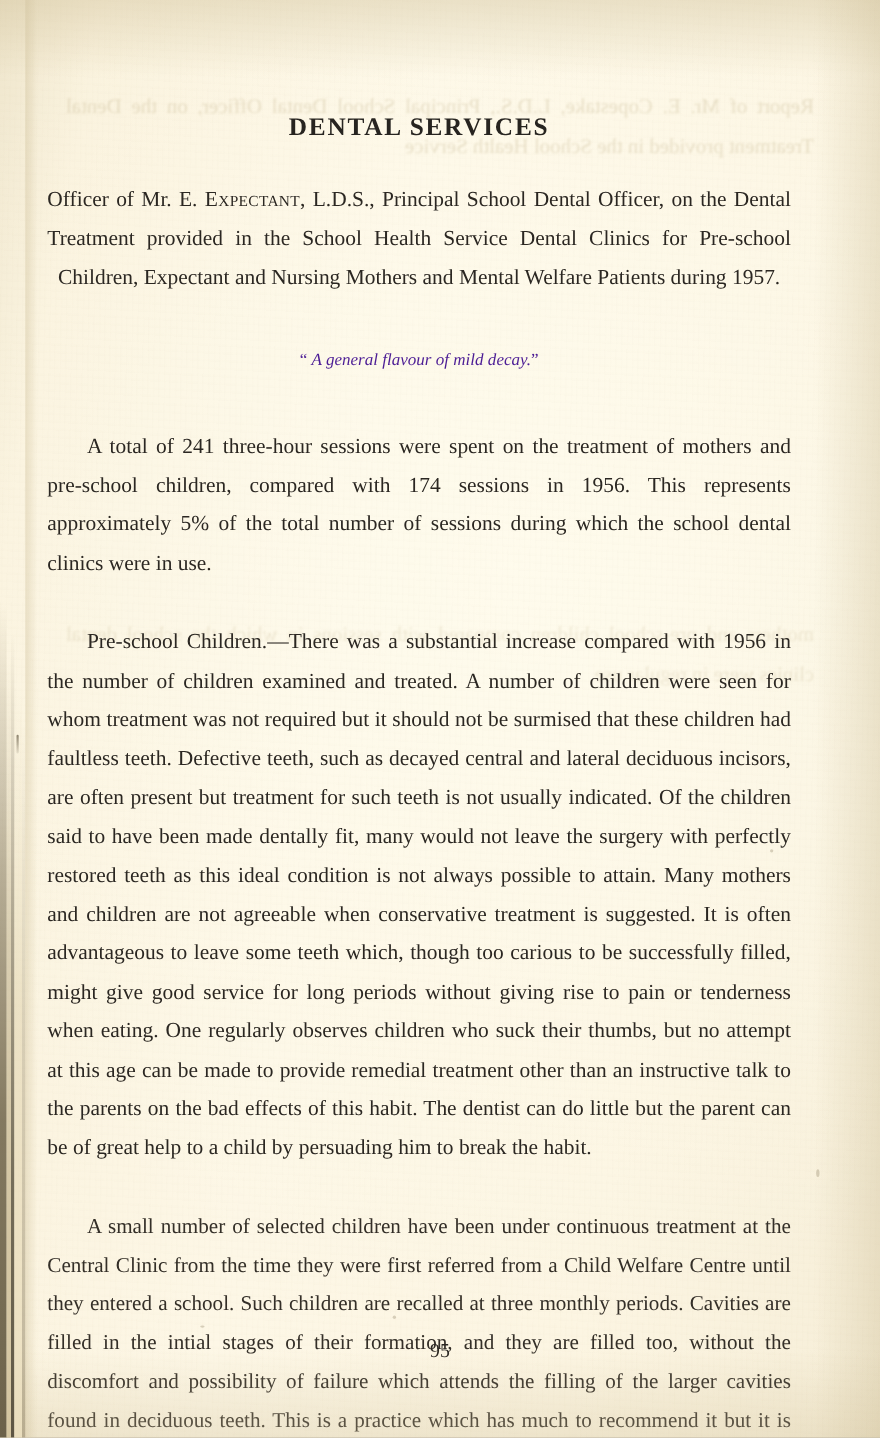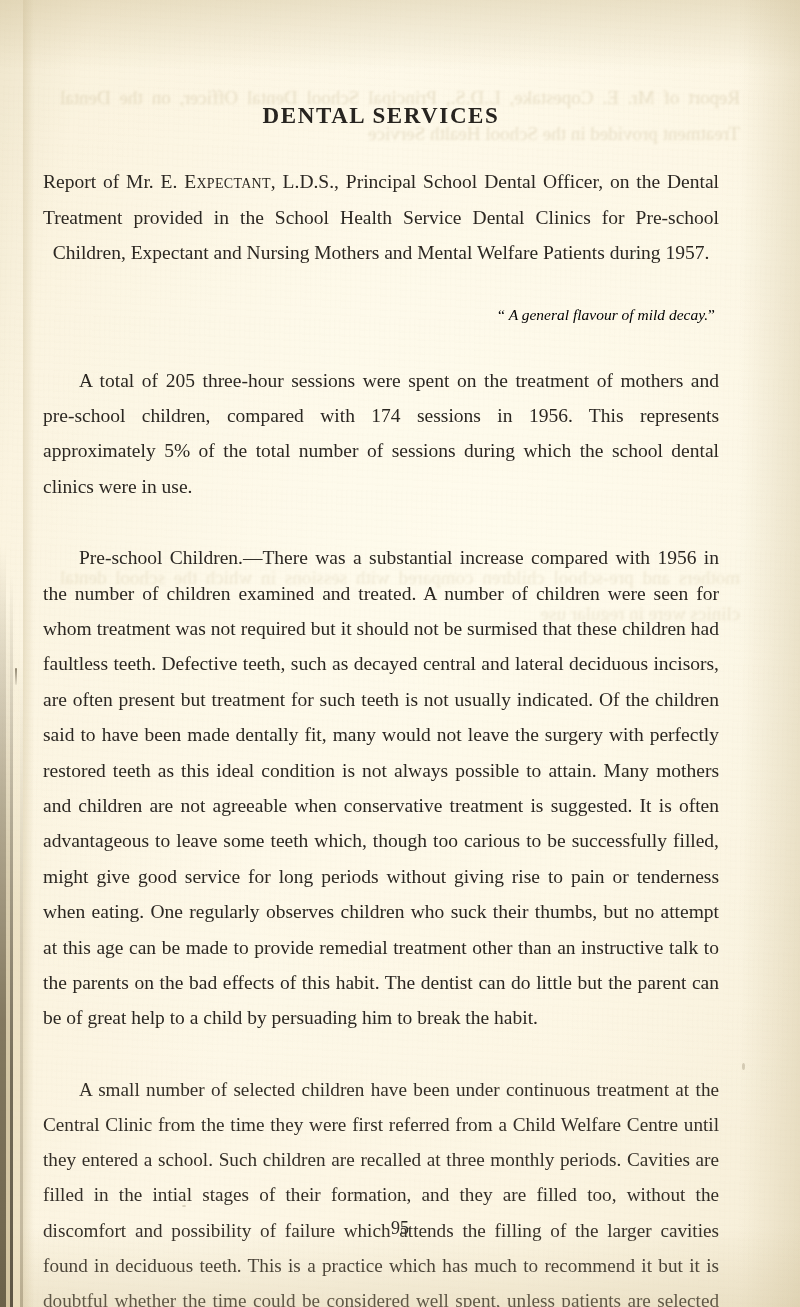--- a/index.html
+++ b/index.html
@@ -116,26 +116,26 @@
     text-align: justify;
     text-align-last: center;
     color: #2b2722;
   }
   .smallcaps {
     font-variant: small-caps;
     letter-spacing: 0.3px;
   }
 
   .epigraph {
-    margin: 4px;
+    margin: 17px;
     padding-top: 28px;
-    text-align: right;
+    text-align: center;
     font-size: 15.5px;
     line-height: 24px;
-    color: #000000;
+    color: #4c1d95;
   }
   .epigraph .quote-text {
     font-style: italic;
   }
   .attribution {
     margin: 0;
     padding-top: 3px;
     text-align: right;
     padding-right: 18px;
     font-size: 15.5px;
@@ -203,26 +203,26 @@
   <div class="paper-tone"></div>
   <div class="paper-grain"></div>
 
   <div class="showthrough s1">Report of Mr. E. Copestake, L.D.S., Principal School Dental Officer, on the Dental Treatment provided in the School Health Service</div>
   <div class="showthrough s2">mothers and pre-school children compared with sessions in which the school dental clinics were in regular use</div>
 
   <div class="content">
 
     <h1 class="page-title">DENTAL SERVICES</h1>
 
-    <p class="intro"><span>Report of Mr. E. </span><span class="smallcaps">Expectant</span><span>, L.D.S., Principal School Dental Officer, on the Dental Treatment provided in the School Health Service Dental Clinics for Pre-school Children, Expectant and Nursing Mothers and Mental Welfare Patients during 1957.</span></p>
+    <p class="intro"><span>Officer of Mr. E. </span><span class="smallcaps">Expectant</span><span>, L.D.S., Principal School Dental Officer, on the Dental Treatment provided in the School Health Service Dental Clinics for Pre-school Children, Expectant and Nursing Mothers and Mental Welfare Patients during 1957.</span></p>
 
     <p class="epigraph"><span>“ </span><span class="quote-text">A general flavour of mild decay.</span><span>”</span></p>
 
 
-    <p class="body gap-1">A total of 205 three-hour sessions were spent on the treatment of mothers and pre-school children, compared with 174 sessions in 1956. This represents approximately 5% of the total number of sessions during which the school dental clinics were in use.</p>
+    <p class="body gap-1">A total of 241 three-hour sessions were spent on the treatment of mothers and pre-school children, compared with 174 sessions in 1956. This represents approximately 5% of the total number of sessions during which the school dental clinics were in use.</p>
 
     <p class="body gap-2"><span class="runin">Pre-school Children.—</span><span>There was a substantial increase compared with 1956 in the number of children examined and treated. A number of children were seen for whom treatment was not required but it should not be surmised that these children had faultless teeth. Defective teeth, such as decayed central and lateral deciduous incisors, are often present but treatment for such teeth is not usually indicated. Of the children said to have been made dentally fit, many would not leave the surgery with perfectly restored teeth as this ideal condition is not always possible to attain. Many mothers and children are not agreeable when conservative treatment is suggested. It is often advantageous to leave some teeth which, though too carious to be successfully filled, might give good service for long periods without giving rise to pain or tenderness when eating. One regularly observes children who suck their thumbs, but no attempt at this age can be made to provide remedial treatment other than an instructive talk to the parents on the bad effects of this habit. The dentist can do little but the parent can be of great help to a child by persuading him to break the habit.</span></p>
 
     <p class="body light gap-3">A small number of selected children have been under continuous treatment at the Central Clinic from the time they were first referred from a Child Welfare Centre until they entered a school. Such children are recalled at three monthly periods. Cavities are filled in the intial stages of their formation, and they are filled too, without the discomfort and possibility of failure which attends the filling of the larger cavities found in deciduous teeth. This is a practice which has much to recommend it but it is doubtful whether the time could be considered well spent, unless patients are selected from those who will attend punctually and show an interest in preserving the teeth.</p>
 
   </div>
 
   <div class="folio">95</div>
 
   <div class="margin-mark"></div>

